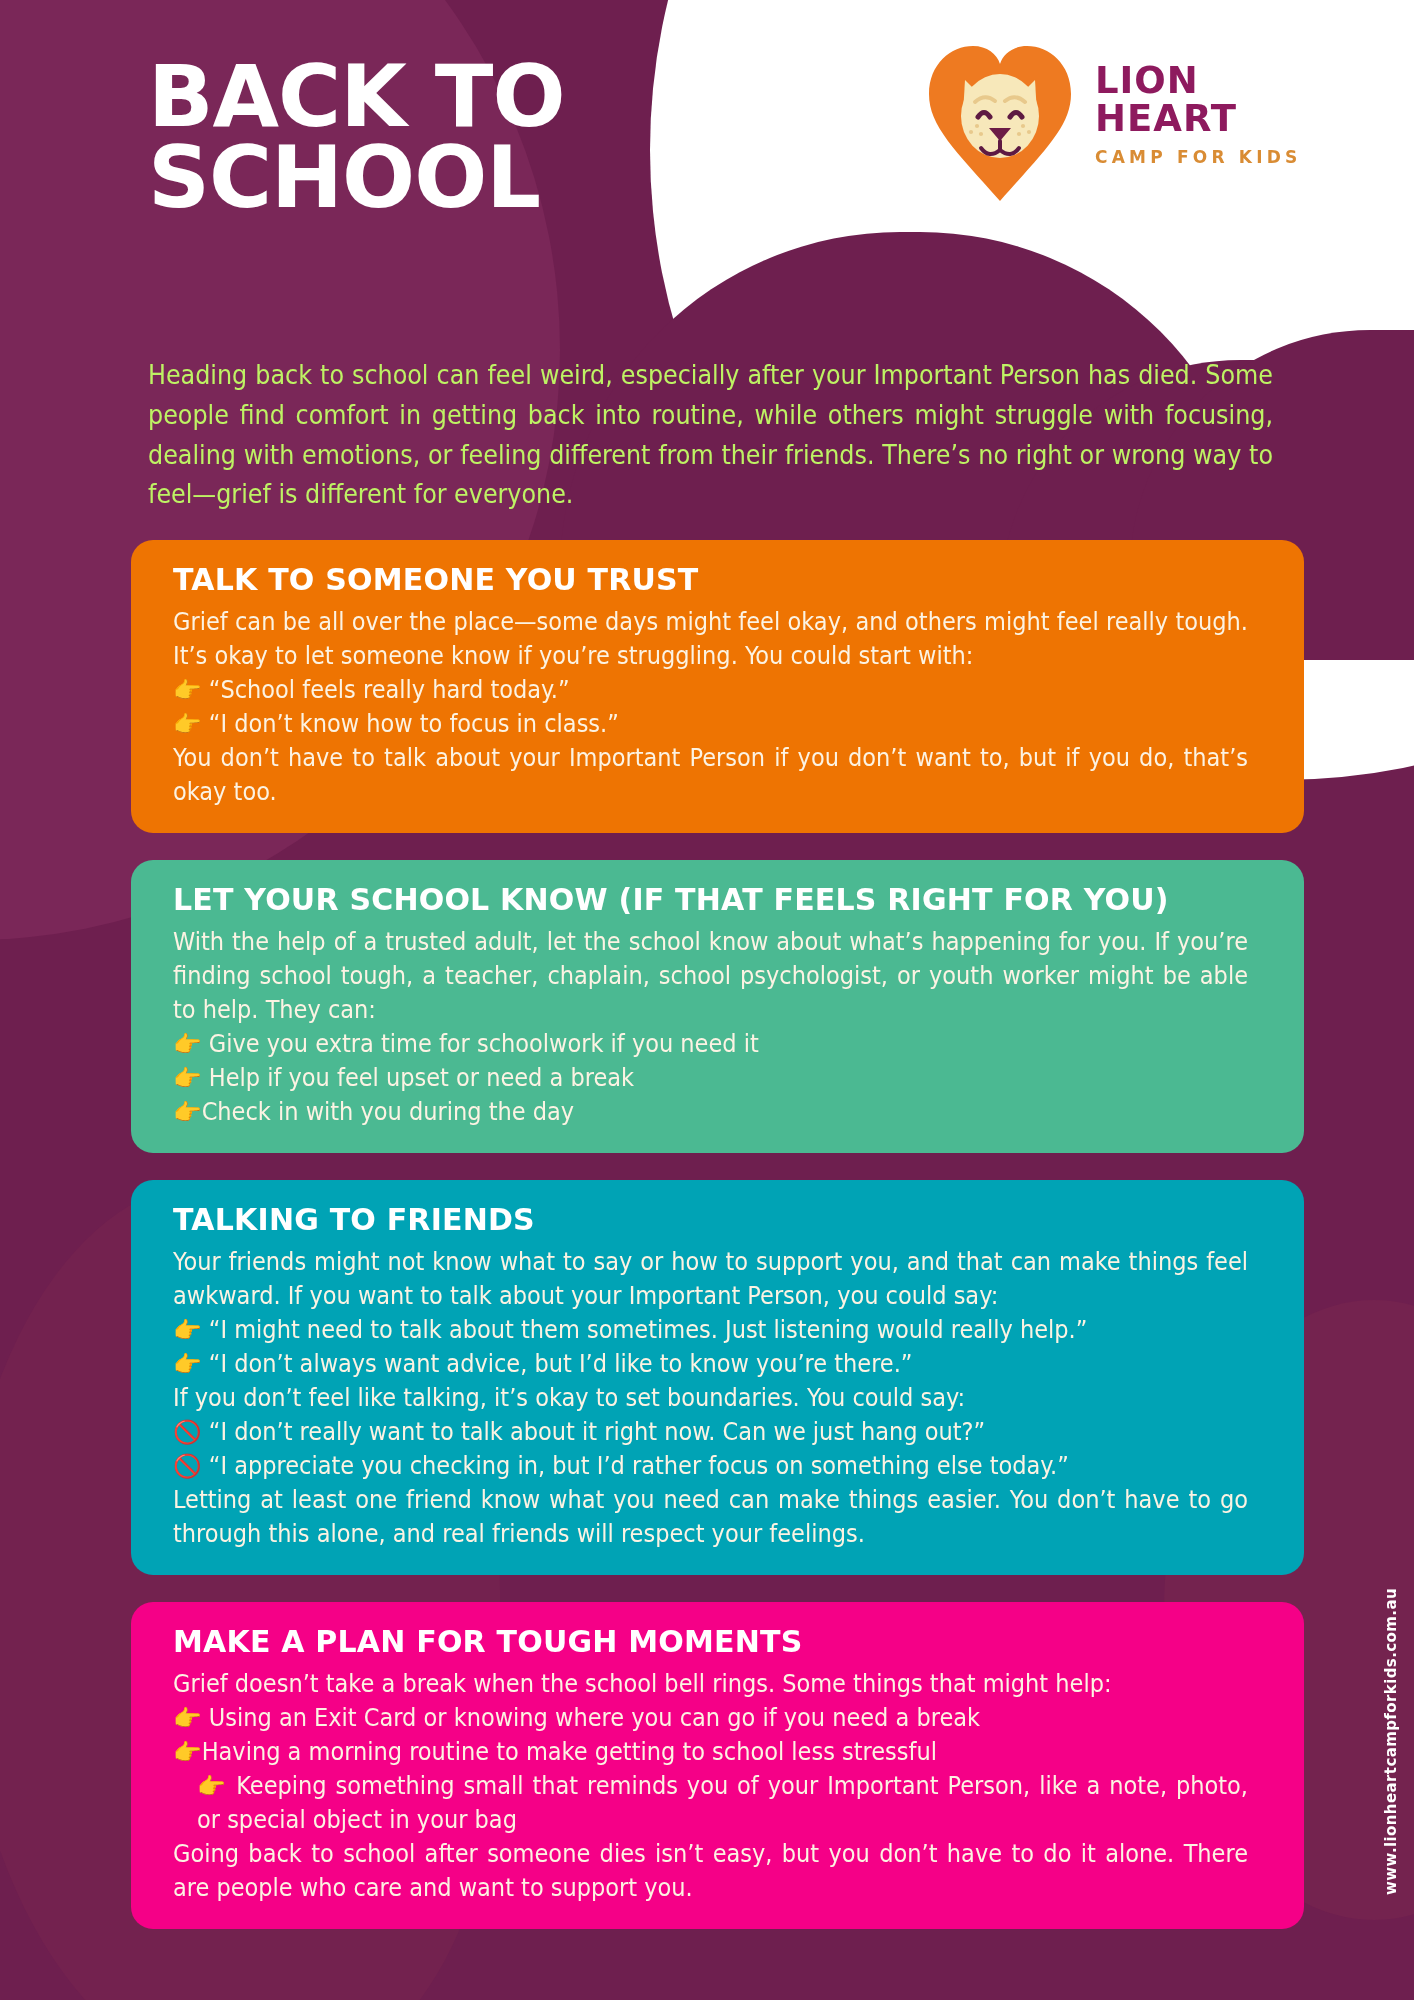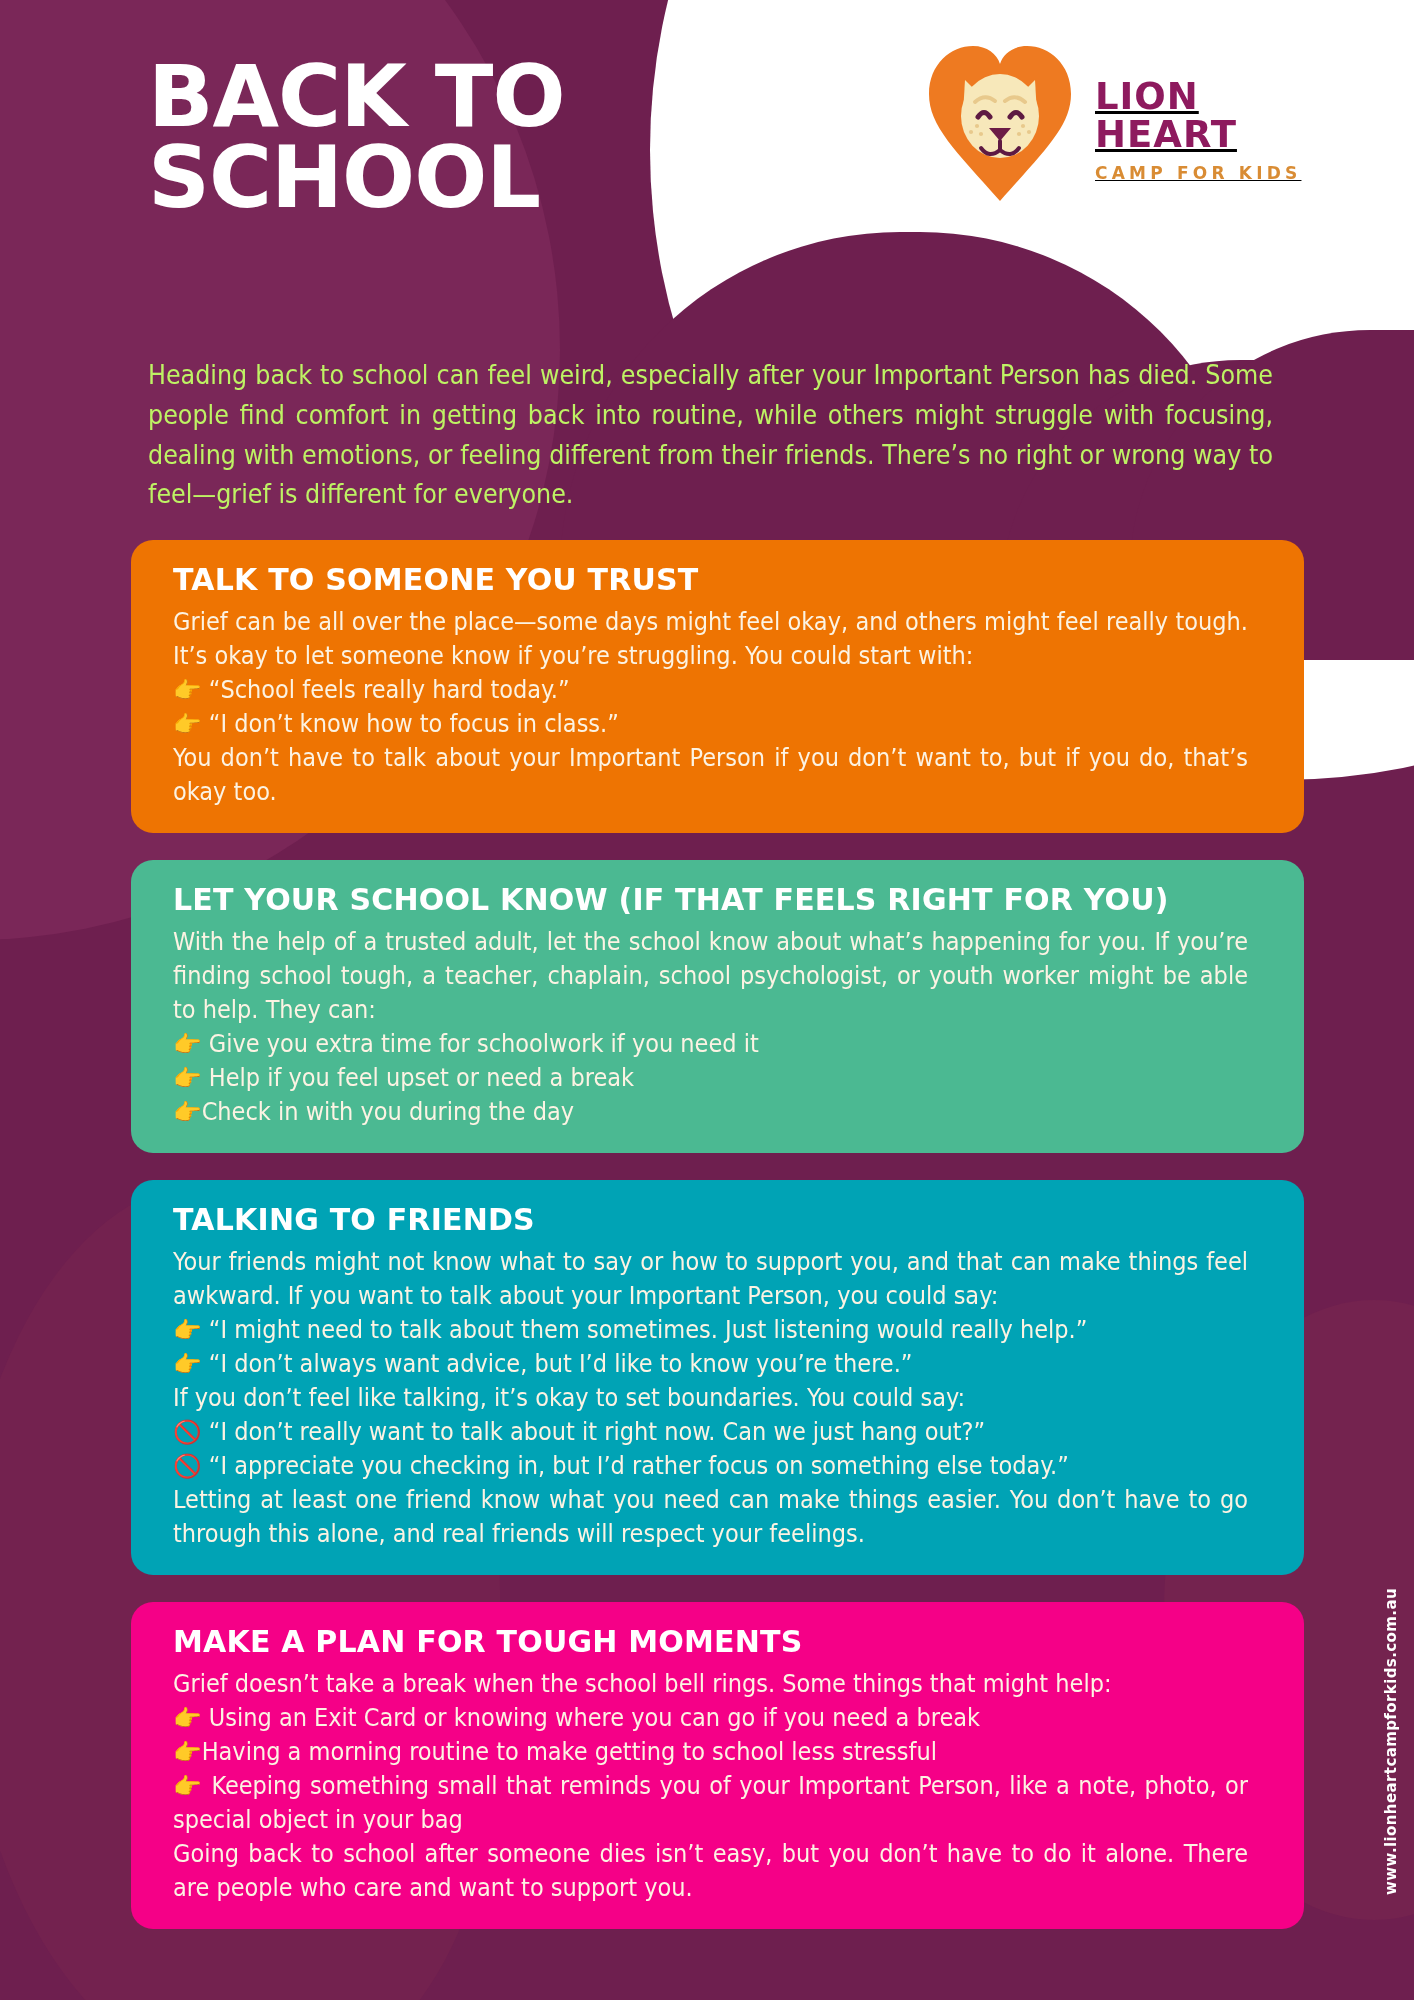--- a/index.html
+++ b/index.html
@@ -118,21 +118,21 @@
     line-height:0.94;
     letter-spacing:-1px;
   }
   .poster-title .l2 { display:block; }
 
   
   .logo { position:absolute; left:925px; top:38px; width:420px; height:190px; }
 
   .logo-mark { position:absolute; left:0; top:0; width:150px; height:165px; }
 
-  .logo-text { position:absolute; left:170px; top:40px;text-decoration:underline; }
+  .logo-text { position:absolute; left:170px; top:24px; }
   .logo-word {
     display:block;
     color:#8E1A5E;
     font-family:"DejaVu Sans", sans-serif;
     font-weight:bold;
     font-size:37px;
     line-height:1.02;
     letter-spacing:1px;
   }
   .logo-tag {
@@ -190,21 +190,21 @@
     font-size:25px;
     line-height:1.36;
   }
   .para { text-align:justify; }
   .para.left { text-align:left; }
 
   .bullet {
     display:block;
     text-align:left;
   }
-  .bullet.just { text-align:justify; }
+  .bullet.just { text-align:justify;margin-left:24px; }
   .bullet .glyph {
     font-family:"DejaVu Sans", sans-serif;
     font-size:23px;
   }
   .glyph.point { color:#F8D34B; }
   .glyph.ban   { color:#E8415B; }
 
   
   .website {
     position:absolute;

